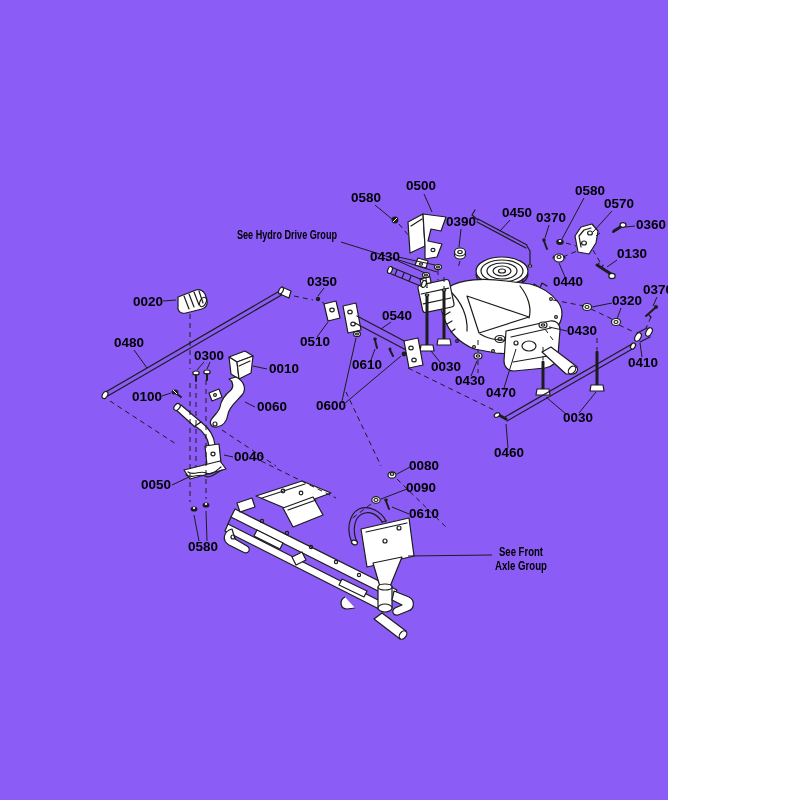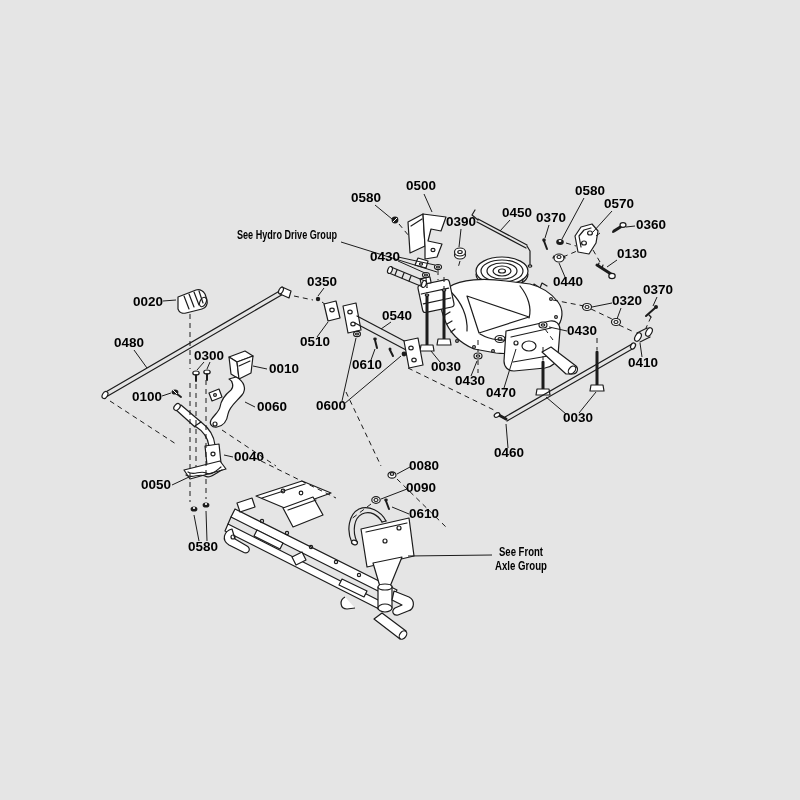--- a/index.html
+++ b/index.html
@@ -1,17 +1,17 @@
 <!DOCTYPE html>
 <html style="--line: #1c1c1c; --text: #000000;"><head>
 <meta charset="utf-8">
 <style>
   :root { --line:#1c1c1c; --text:#000000; }
   html,body { margin:0; padding:0; background:#ffffff; }
-  .stage { position:relative; width:800px; height:800px; background:#e5e5e5; overflow:hidden;
+  .stage { position:relative; width:668px; height:800px; background:#8b5cf6; overflow:hidden;
            font-family:"Liberation Sans", sans-serif; }
   svg { display:block; }
   .st { stroke:var(--line); fill:none; stroke-width:1.2; stroke-linecap:round; stroke-linejoin:round; }
   .fw { fill:#ffffff; stroke:var(--line); stroke-width:1.2; stroke-linejoin:round; }
   .fd { fill:var(--line); stroke:none; }
   .sw2 { stroke-width:2; }
   .sw3 { stroke-width:3; }
   .dash { stroke:var(--line); fill:none; stroke-width:1; stroke-dasharray:5 4; }
   .leader { stroke:var(--line); stroke-width:1; }
   .wline { stroke:#ffffff; stroke-width:1; }

